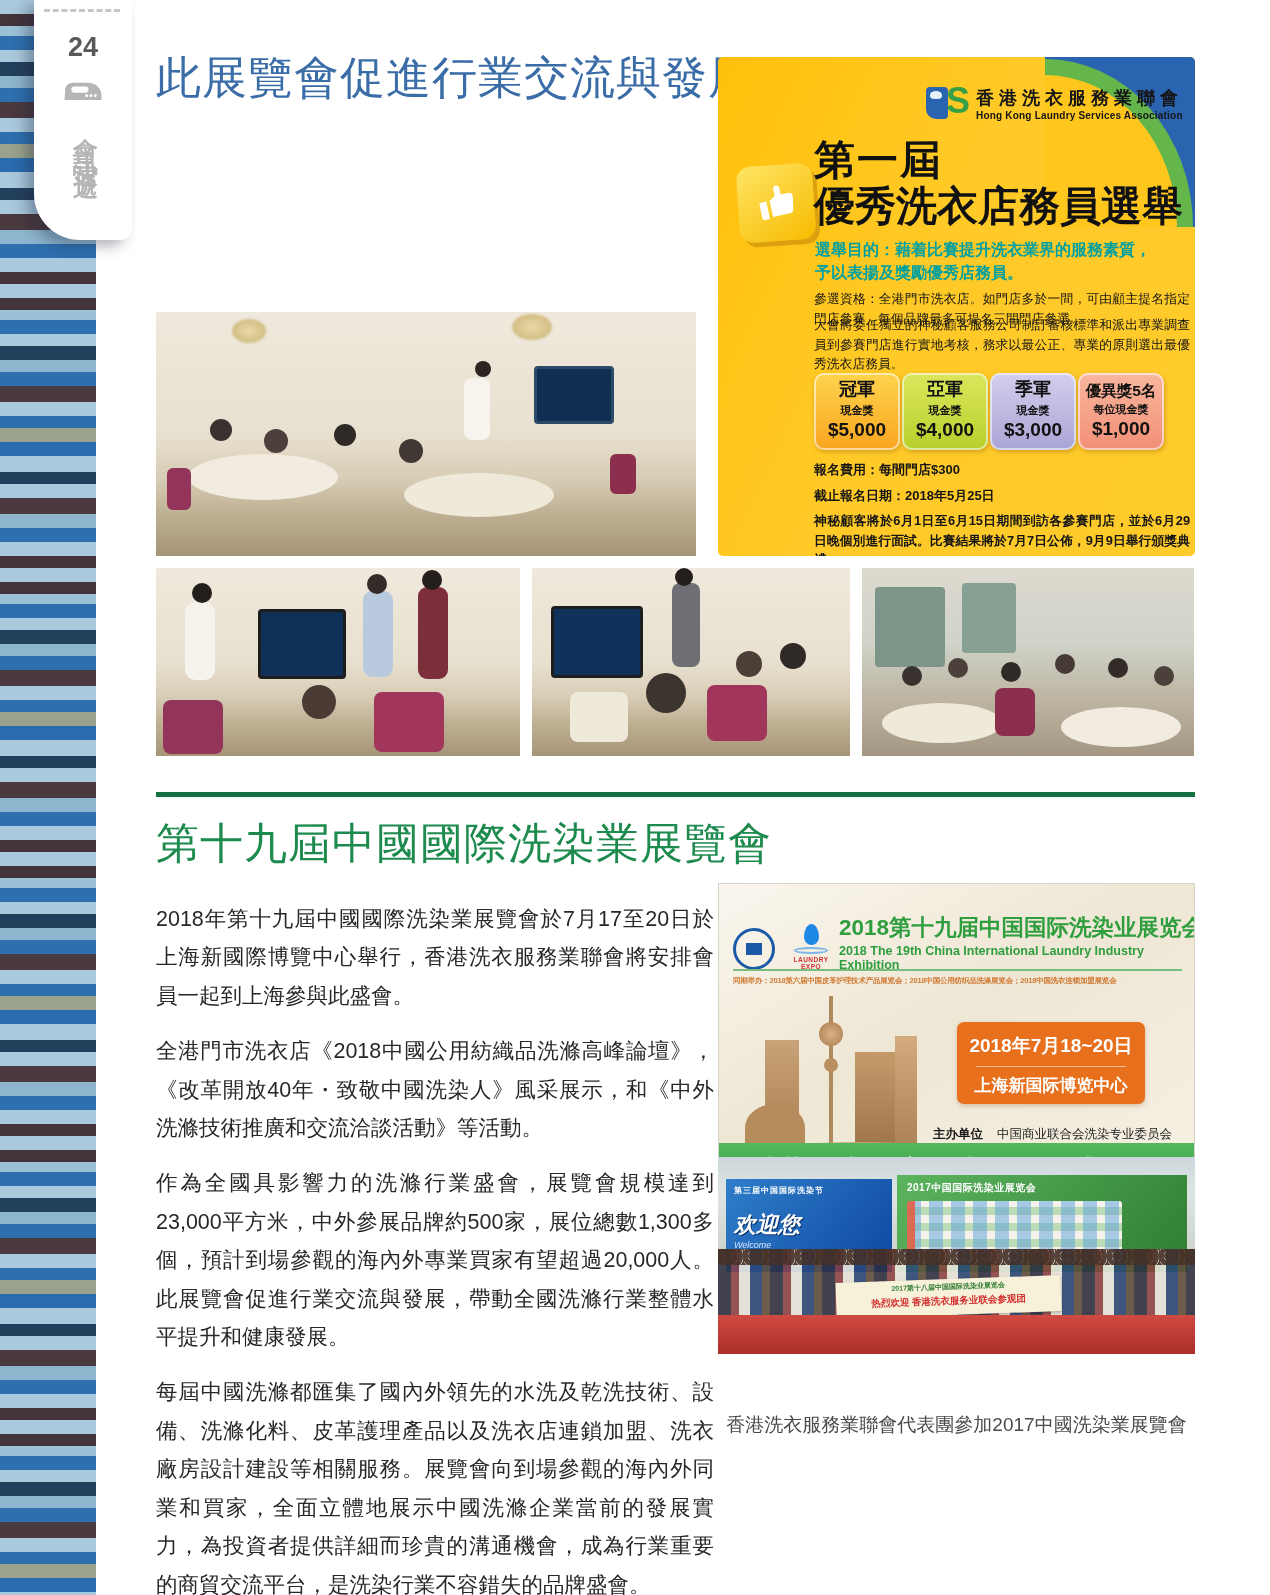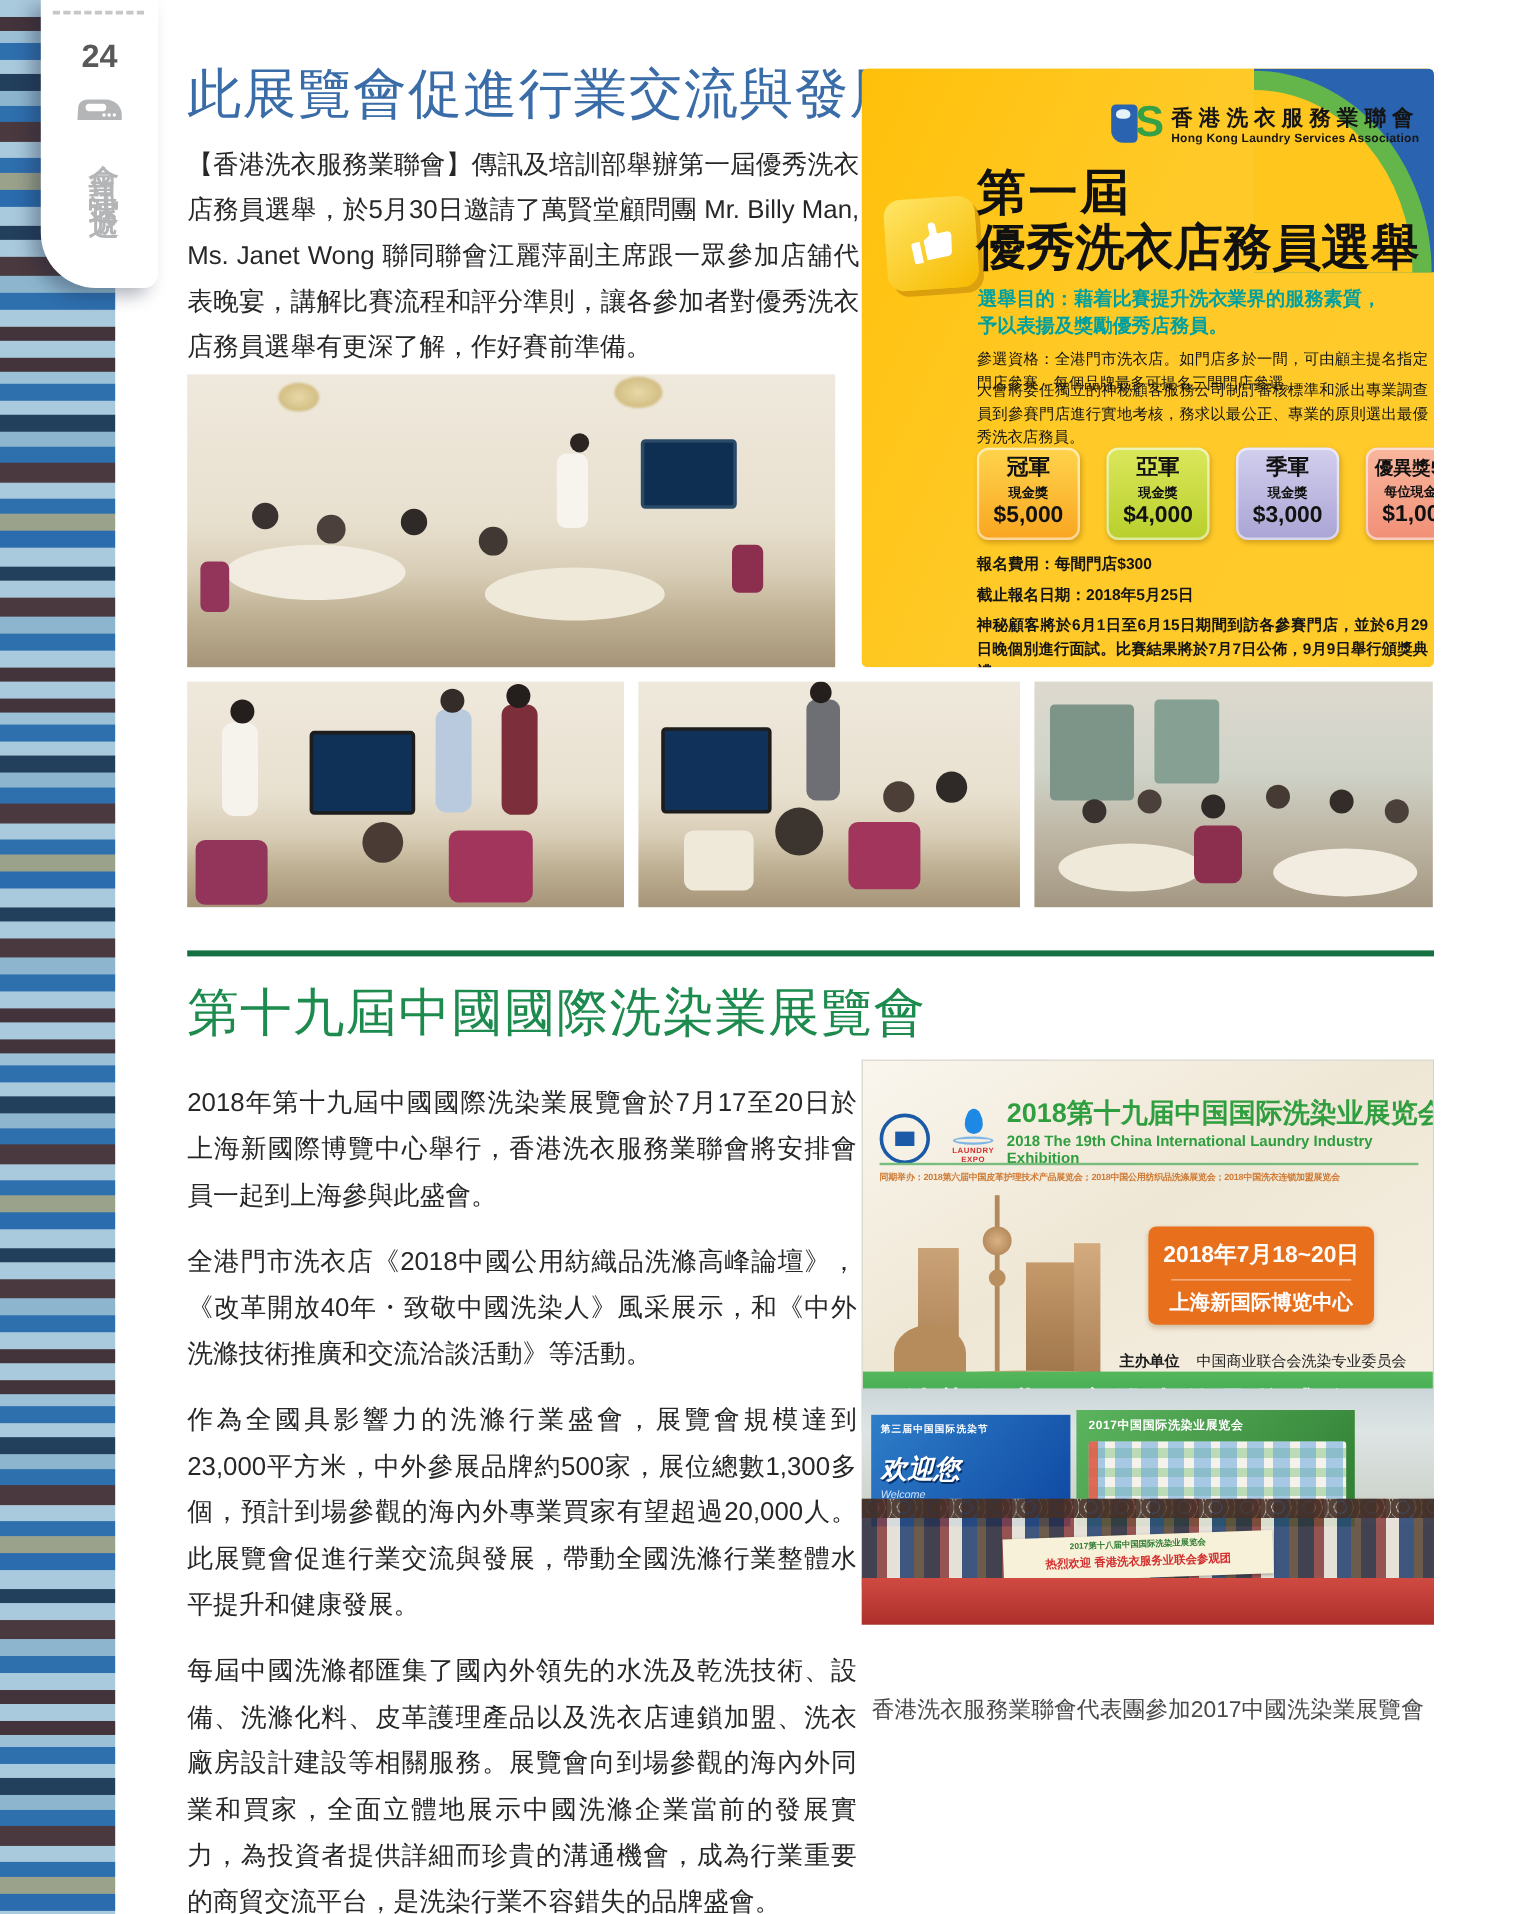--- a/index.html
+++ b/index.html
@@ -56,21 +56,21 @@
   .ls-s { position:absolute; right:-2px; top:2px; font-size:36px; font-weight:900; color:#35a045; line-height:1; font-family:"Liberation Sans",sans-serif; }
   .f-org-zh { font-size:18px; font-weight:bold; color:#151515; letter-spacing:5px; white-space:nowrap; }
   .f-org-en { font-size:10px; font-weight:bold; color:#151515; letter-spacing:.2px; }
   .thumb { position:absolute; left:20px; top:108px; width:76px; height:76px; border-radius:14px;
            background:linear-gradient(145deg,#ffe565,#f7bb00); box-shadow:4px 5px 0 rgba(175,115,0,.45);
            display:flex; align-items:center; justify-content:center; transform:rotate(-4deg); }
   .f-t1 { left:96px; top:76px; font-size:41px; font-weight:900; color:#111; letter-spacing:2px; }
   .f-t2 { left:96px; top:122px; font-size:41px; font-weight:900; color:#111; }
   .f-purpose { left:97px; top:181px; font-size:16px; font-weight:bold; color:#00a0a0; line-height:23px; }
   .f-body { left:96px; width:376px; font-size:12.8px; line-height:19.5px; color:#141414; font-weight:500; text-align:justify; }
-  .badges { position:absolute; left:96px; top:316px; display:flex; gap:22px; }
+  .badges { position:absolute; left:96px; top:316px; display:flex; gap:2px; }
   .badge { width:86px; height:77px; border-radius:10px; text-align:center; padding-top:7px; color:#111;
            box-shadow:inset 0 0 0 2px rgba(255,255,255,.55), 1px 2px 4px rgba(130,85,0,.35); }
   .badge .rank { font-size:18px; font-weight:800; line-height:1.1; }
   .badge .lbl  { font-size:11px; font-weight:700; margin-top:3px; }
   .badge .amt  { font-size:19px; font-weight:800; margin-top:1px; }
   .badge.b1 { background:linear-gradient(180deg,#ffd44d,#f9a520); }
   .badge.b2 { background:linear-gradient(180deg,#dbe75c,#b8cf2b); }
   .badge.b3 { background:linear-gradient(180deg,#d2cfee,#a9a4d4); }
   .badge.b4 { background:linear-gradient(180deg,#f9b79e,#f18f76); }
   .badge.b4 .rank { font-size:15.5px; padding-top:2px; }
@@ -112,21 +112,21 @@
                color:#fff; font-size:24px; font-weight:900; letter-spacing:5px; }
 
   
   .photo17 { left:718px; top:1157px; width:477px; height:197px; overflow:hidden;
              background:linear-gradient(180deg,#ccd6da 0%,#dde4e4 18%,#cfd6cf 45%,#b9b2a4 60%); }
   .b-blue { position:absolute; left:8px; top:22px; width:166px; height:93px; padding:6px 8px;
             background:linear-gradient(130deg,#2f7ec9,#0d47a1); color:#fff; }
   .b-blue .t1 { font-size:8px; font-weight:700; letter-spacing:1px; }
   .b-blue .big { font-size:22px; font-weight:900; font-style:italic; margin-top:14px; text-shadow:1px 1px 0 #083067; }
   .b-blue .en { font-size:9px; font-style:italic; color:#cfe3ff; }
-  .b-green { position:absolute; left:179px; top:18px; width:232px; height:97px; padding:6px 10px;
+  .b-green { position:absolute; left:179px; top:18px; width:290px; height:97px; padding:6px 10px;
              background:linear-gradient(130deg,#5cb45e,#2f7d33); color:#fff; }
   .b-green .t1 { font-size:10px; font-weight:800; letter-spacing:.5px; }
   .b-green .plan { margin-top:6px; width:215px; height:62px; background:#f4f2ea; border-radius:3px;
                    background-image:
                      linear-gradient(90deg, rgba(230,90,60,.85) 0 8px, transparent 8px),
                      repeating-linear-gradient(90deg, rgba(90,160,220,.5) 0 14px, transparent 14px 22px),
                      repeating-linear-gradient(0deg, rgba(120,190,120,.45) 0 8px, transparent 8px 16px); }
   .crowd { position:absolute; left:0; top:92px; width:477px; height:74px; filter:blur(.6px);
            background:
              repeating-radial-gradient(circle at 9px 7px, rgba(70,48,38,.9) 0 4.5px, transparent 5.5px),
@@ -155,21 +155,20 @@
       <path d="M3 22 H33 V18 C33 12.5 28 8 22 8 H10 C6 8 3.5 10.5 3.5 14 Z" fill="#b3b5b7"></path>
       <rect x="8.5" y="11" width="14" height="5" rx="2.5" fill="#ffffff"></rect>
       <circle cx="21" cy="18.5" r="1.2" fill="#fff"></circle>
         <circle cx="24.5" cy="18.5" r="1.2" fill="#fff"></circle>
         <circle cx="28" cy="18.5" r="1.2" fill="#fff"></circle>
     </svg>
     <div class="vtext">會訊速遞</div>
   </div>
 
   <div class="abs h1">此展覽會促進行業交流與發展</div>
-  <div class="abs p-lead">【香港洗衣服務業聯會】傳訊及培訓部舉辦第一屆優秀洗衣店務員選舉，於5月30日邀請了萬賢堂顧問團 Mr. Billy Man, Ms. Janet Wong 聯同聯會江麗萍副主席跟一眾參加店舖代表晚宴，講解比賽流程和評分準則，讓各參加者對優秀洗衣店務員選舉有更深了解，作好賽前準備。</div>
 
   <div class="photo" style="left:156px;top:312px;width:540px;height:244px;">
     <span class="sh" style="left:14%;top:3%;width:34px;height:24px;background:radial-gradient(#e8d9a8,#c9b273);filter:blur(1px);"></span>
     <span class="sh" style="left:66%;top:1%;width:40px;height:26px;background:radial-gradient(#e8d9a8,#c9b273);filter:blur(1px);"></span>
     <span class="sh" style="left:70%;top:22%;width:80px;height:58px;border-radius:4px;background:#0e2e52;border:3px solid #2a4a68;"></span>
     <span class="sh" style="left:59%;top:20%;width:16px;height:16px;background:#2b2420;"></span>
     <span class="sh" style="left:57%;top:27%;width:26px;height:62px;border-radius:8px;background:#f7f4ee;"></span>
     <span class="sh" style="left:6%;top:58%;width:150px;height:46px;background:#f1ecdf;"></span>
     <span class="sh" style="left:46%;top:66%;width:150px;height:44px;background:#efe9da;"></span>
     <span class="sh" style="left:10%;top:44%;width:22px;height:22px;background:#3a3230;"></span>

